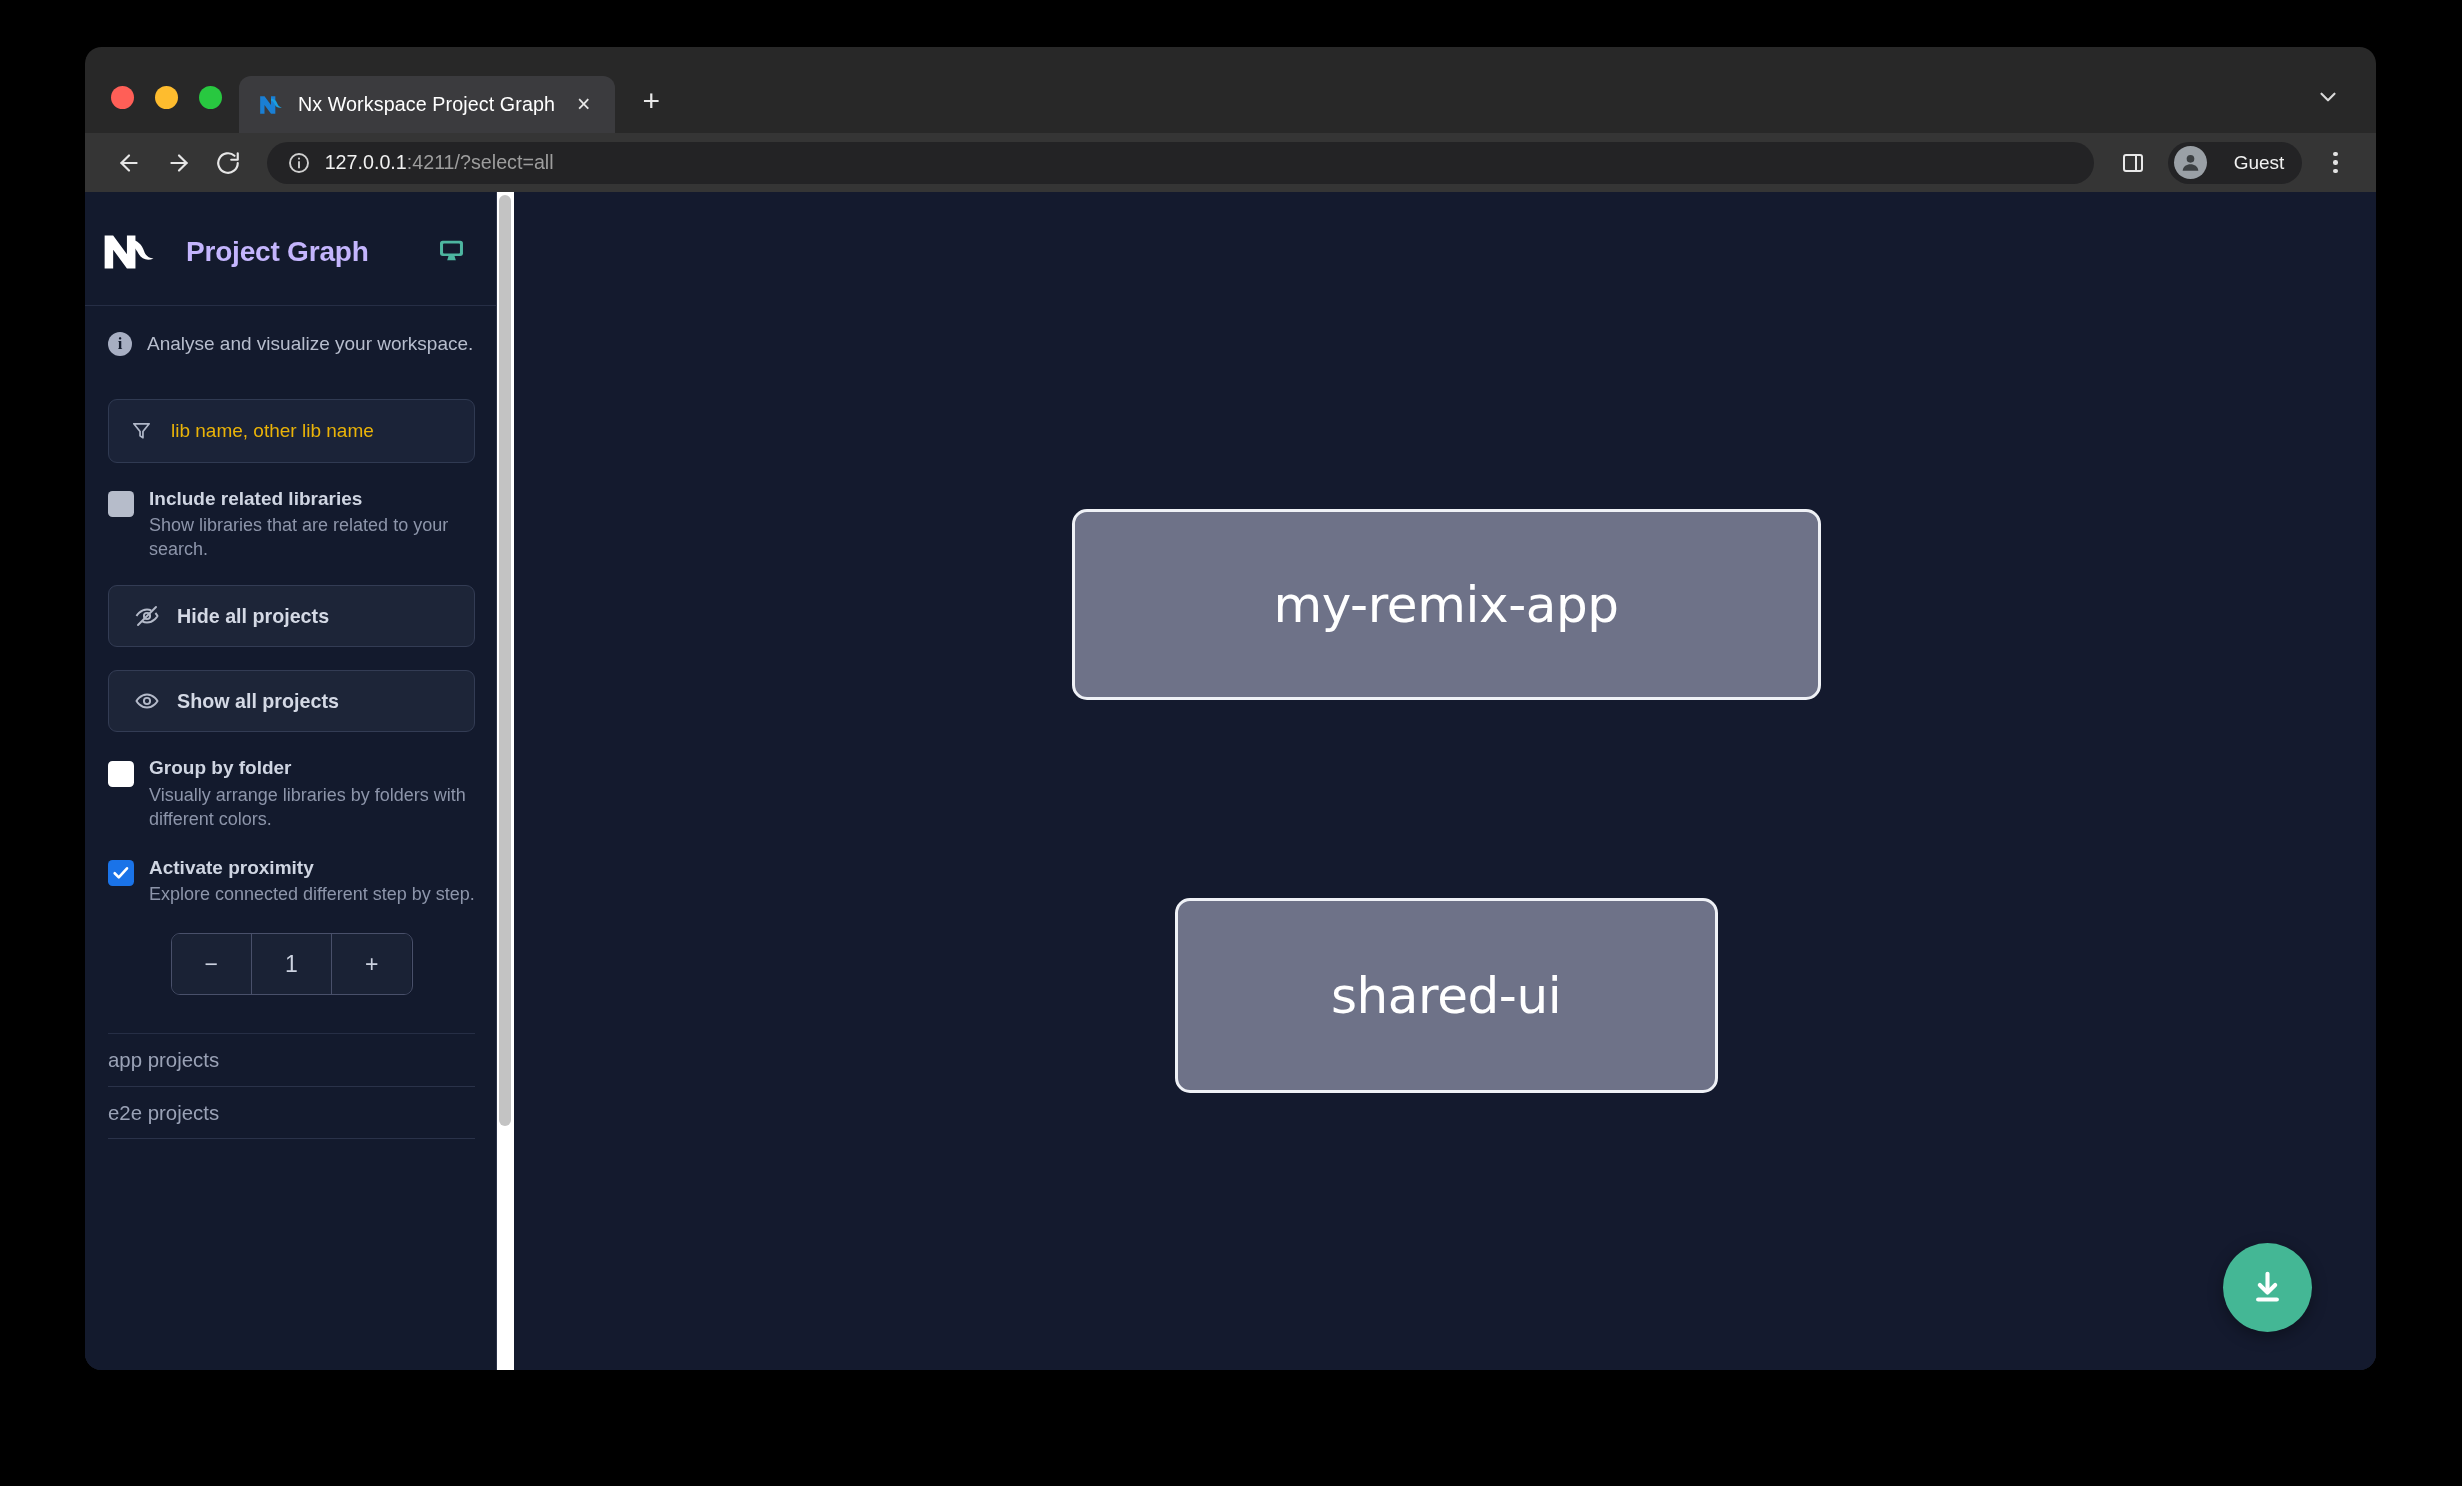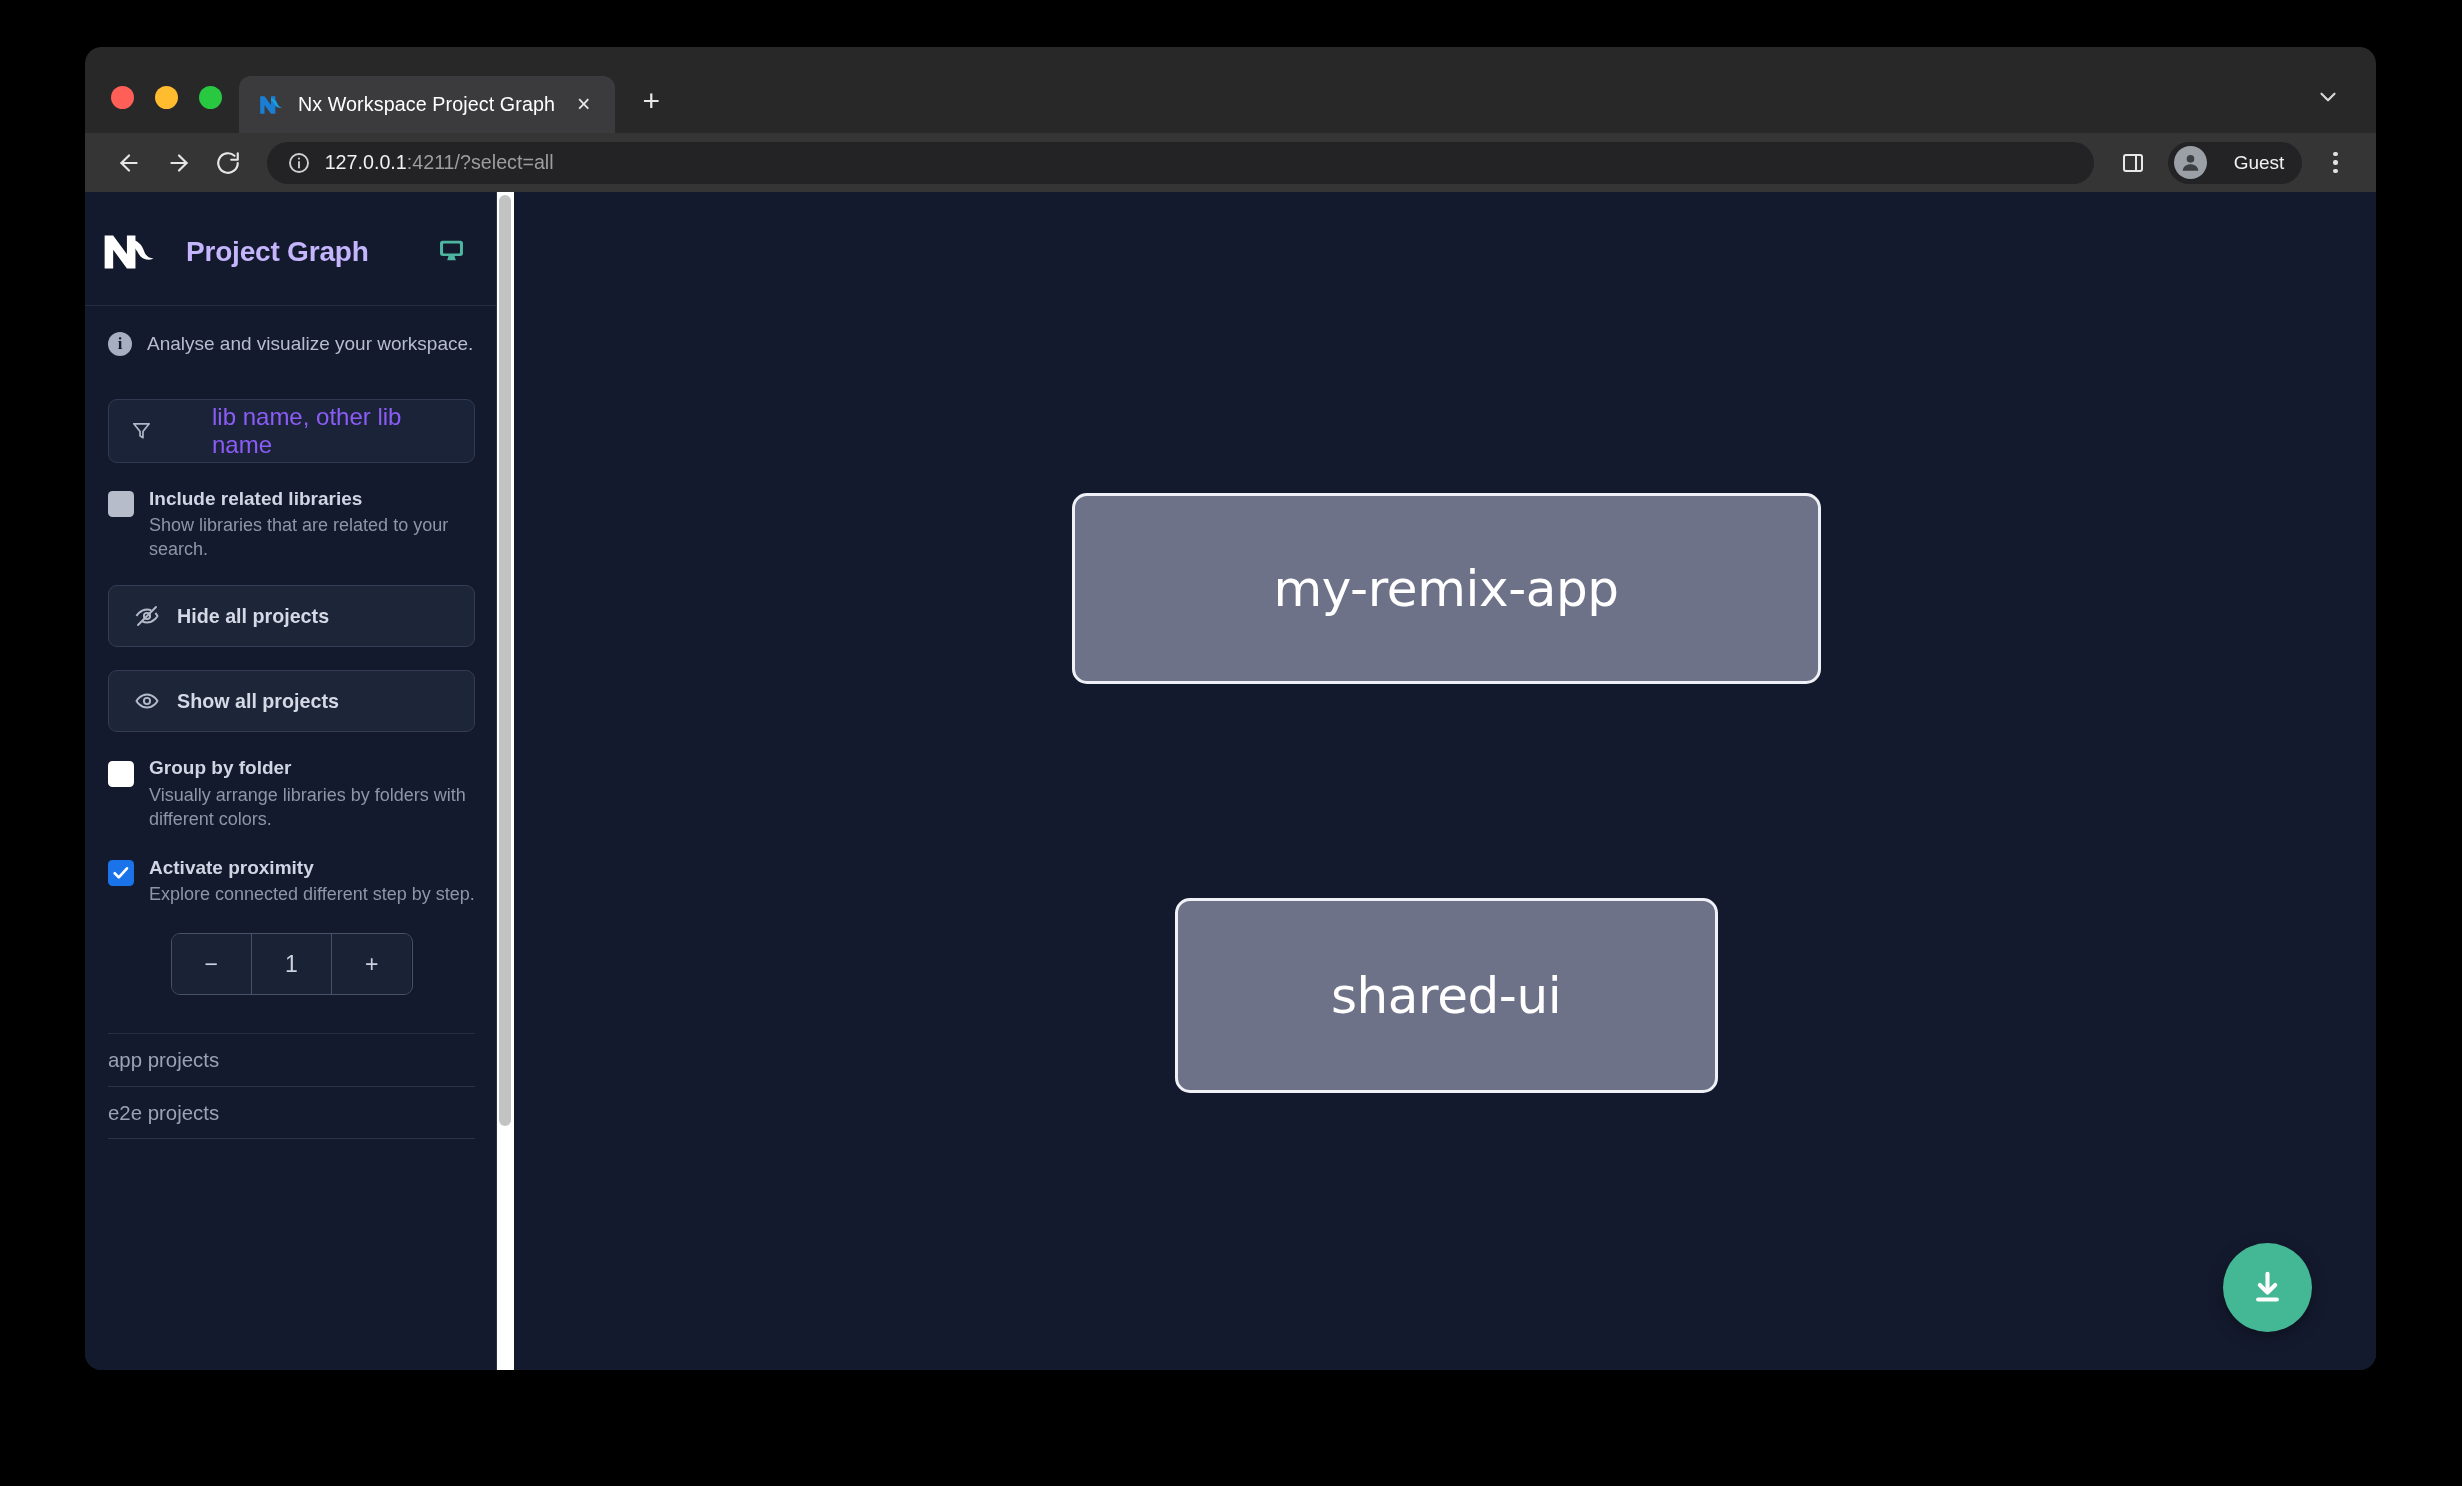--- a/index.html
+++ b/index.html
@@ -210,21 +210,21 @@
   .search-box {
     height: 64px;
     background: #1b2338;
     border: 0.8px solid #303a52;
     border-radius: 9px;
     display: flex;
     align-items: center;
     padding: 0 21px;
     gap: 18px;
   }
-  .search-box .ph { color: #8b5cf6; font-size: 24px; margin-left: 41px; }
+  .search-box .ph { color: #eab308; font-size: 19px; }
 
   .option {
     display: flex;
     gap: 15px;
     margin-top: 24px;
   }
   .chk {
     width: 26px; height: 26px;
     flex: 0 0 26px;
     border-radius: 4.5px;
@@ -316,21 +316,21 @@
     border: 3px solid #eff1f6;
     border-radius: 15px;
     display: flex;
     align-items: center;
     justify-content: center;
     color: #ffffff;
     font-family: "DejaVu Sans", sans-serif;
     font-size: 50px;
     letter-spacing: -0.4px;
   }
-  #node-app { left: 558px; top: 301px; width: 749px; height: 191px; }
+  #node-app { left: 558px; top: 317px; width: 749px; height: 191px; }
   #node-lib { left: 661px; top: 706px; width: 543px; height: 195px; }
 
   .edges { position: absolute; inset: 0; }
 
   .fab {
     position: absolute;
     right: 64px; bottom: 54px;
     width: 89px; height: 89px;
     border-radius: 50%;
     background: #44b795;

